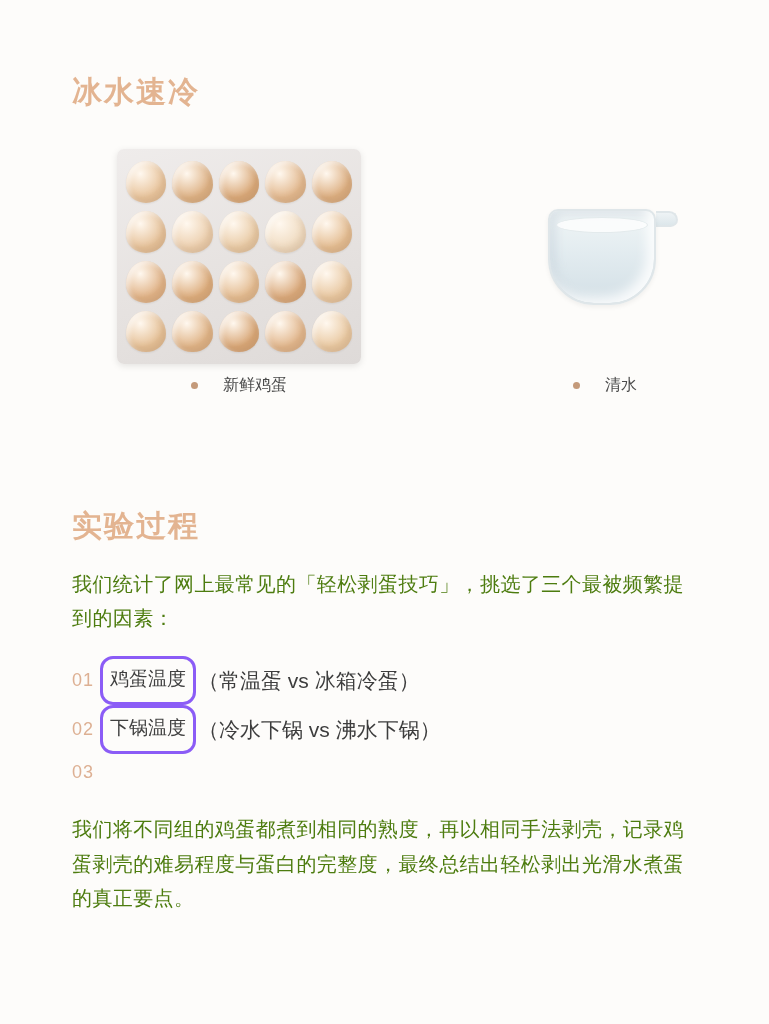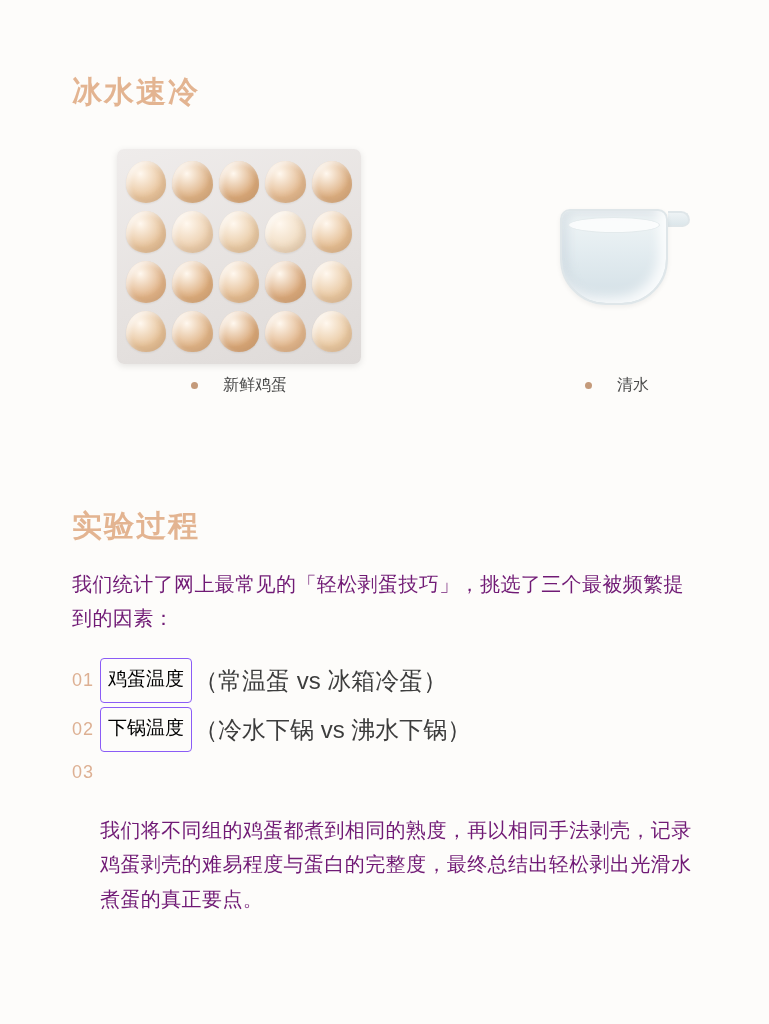--- a/index.html
+++ b/index.html
@@ -37,21 +37,21 @@
   .materials {
     position: relative;
     height: 300px;
     margin-top: 40px;
   }
   .material {
     position: absolute;
     text-align: center;
   }
   .material-eggs { left: 22px;  top: 0;  width: 290px; }
-  .material-water { left: 400px; top: 0;  width: 290px; }
+  .material-water { left: 388px; top: 0;  width: 290px; }
 
   .media {
     position: relative;
     height: 220px;
     display: flex;
     align-items: center;
     justify-content: center;
   }
 
   
@@ -138,21 +138,21 @@
     display: inline-block;
   }
 
   
   .process {
     margin-top: 64px;
   }
   .para {
     font-size: 20px;
     line-height: 1.72;
-    color: #701a75;
+    color: #4d7c0f;
     margin-top: 26px;
     letter-spacing: 0.4px;
   }
   .factor-list {
     margin-top: 20px;
   }
   .factor {
     display: flex;
     align-items: center;
     gap: 2px;
@@ -160,31 +160,31 @@
     line-height: 2.05;
     color: #3d3d3d;
   }
   .factor-num {
     color: #ddb093;
     font-size: 18px;
     letter-spacing: 1px;
     min-width: 26px;
   }
   .factor-key {
-    border: 1px solid #8b5cf6;
-    border-radius: 4px;
+    border: 3px solid #8b5cf6;
+    border-radius: 13px;
     padding: 1px 7px 3px;
-    color: #000000;
+    color: #404040;
     font-size: 19px;
   }
   .factor-detail {
-    font-size: 24px;
+    font-size: 21px;
     color: #3d3d3d;
   }
-  .para-last { margin-top: 22px; margin-left: 28px; }
+  .para-last { margin-top: 22px; }
 </style>
 </head>
 <body>
 
 <div class="page">
 
   <h2 class="section-title" id="materials-title">冰水速冷</h2>
 
   <div class="materials">
 

